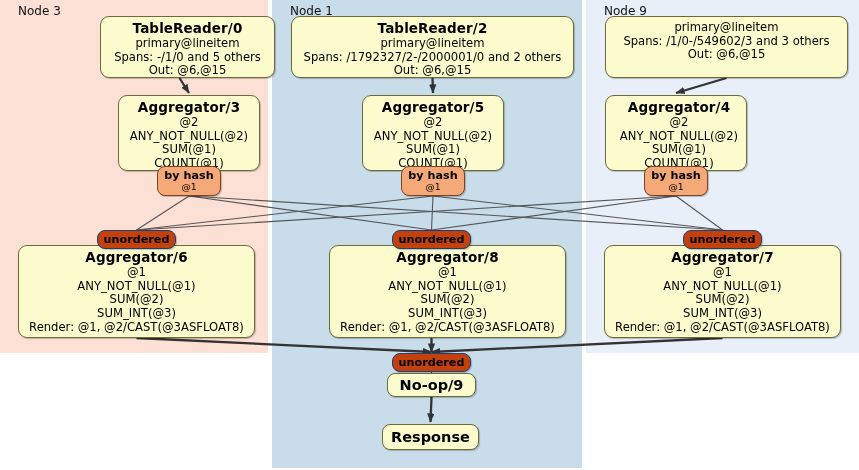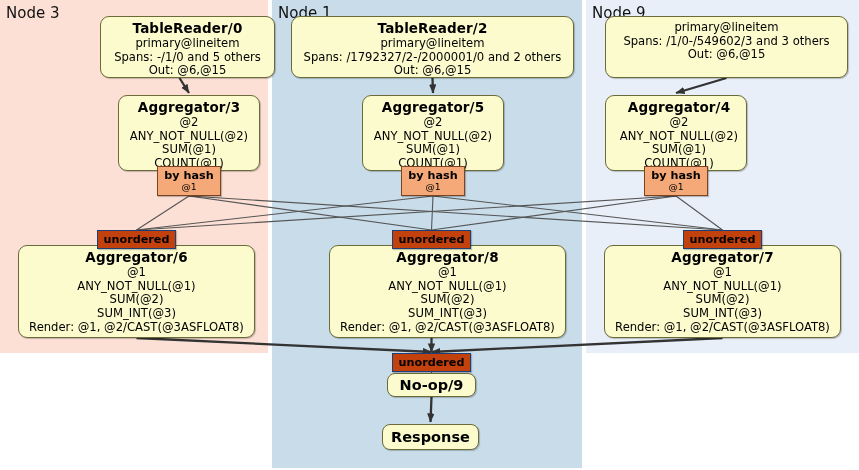--- a/index.html
+++ b/index.html
@@ -1,26 +1,26 @@
 <!DOCTYPE html>
 <html><head>
 <meta charset="utf-8">
 <style>
   html,body{margin:0;padding:0;background:#ffffff;}
   #stage{position:relative;width:859px;height:470px;overflow:hidden;
          font-family:"DejaVu Sans","Liberation Sans",sans-serif;background:#fff;}
   .panel{position:absolute;}
-  .panel-label{position:absolute;font-size:15px;color:#111;white-space:nowrap;}
+  .panel-label{position:absolute;font-size:12px;color:#111;white-space:nowrap;margin-left:12px;}
   svg.edges{position:absolute;left:0;top:0;width:859px;height:470px;pointer-events:none;}
   .node{position:absolute;box-sizing:border-box;background:#fbfbce;border:1.3px solid #6b6b3a;
         border-radius:9px;text-align:center;color:#000;line-height:1.18;
         box-shadow:1px 1px 1px rgba(0,0,0,.22);}
   .node .ttl{font-weight:bold;font-size:13.5px;letter-spacing:.1px;}
   .node .ln{font-size:11.6px;}
-  .pill{position:absolute;box-sizing:border-box;border-radius:0;text-align:center;
+  .pill{position:absolute;box-sizing:border-box;border-radius:8px;text-align:center;
         border:1.3px solid #333;box-shadow:1px 1px 1px rgba(0,0,0,.22);color:#000;}
   .pill.hash{background:#f5a878;border-color:#7a4420;}
   .pill.hash .t{font-weight:bold;font-size:11.2px;line-height:1.05;}
   .pill.hash .s{font-size:9.3px;line-height:1.05;}
   .pill.unord{background:#c2410c;border-color:#1c3f77;font-weight:bold;font-size:11.2px;
               display:flex;align-items:center;justify-content:center;}
   .simple{position:absolute;box-sizing:border-box;background:#fbfbce;border:1.3px solid #6b6b3a;
           border-radius:8px;display:flex;align-items:center;justify-content:center;
           font-weight:bold;font-size:14.5px;color:#000000;box-shadow:1px 1px 1px rgba(0,0,0,.22);}
 </style>

